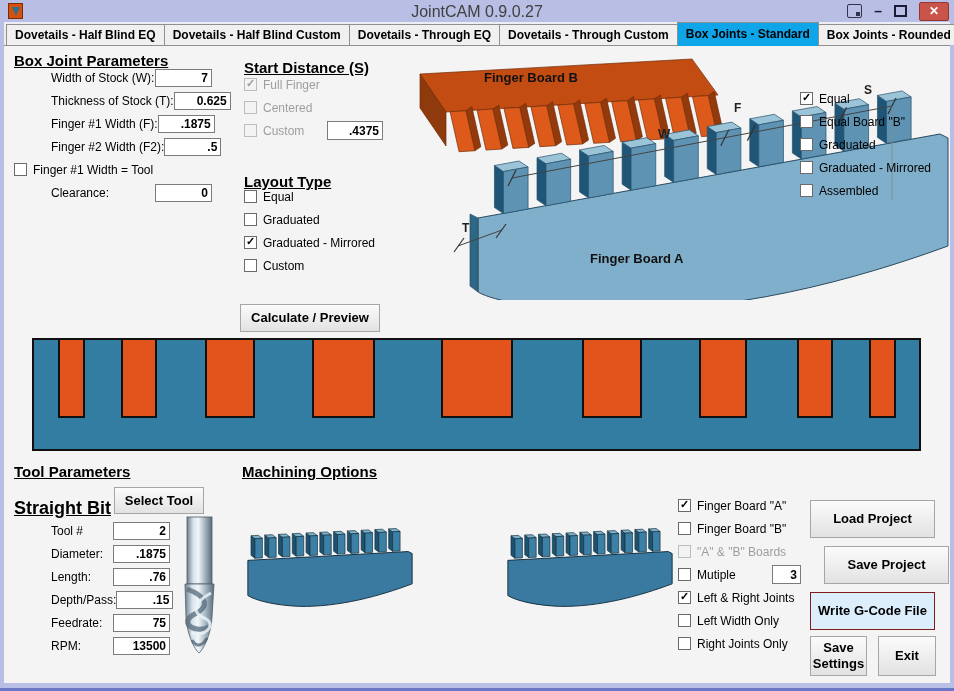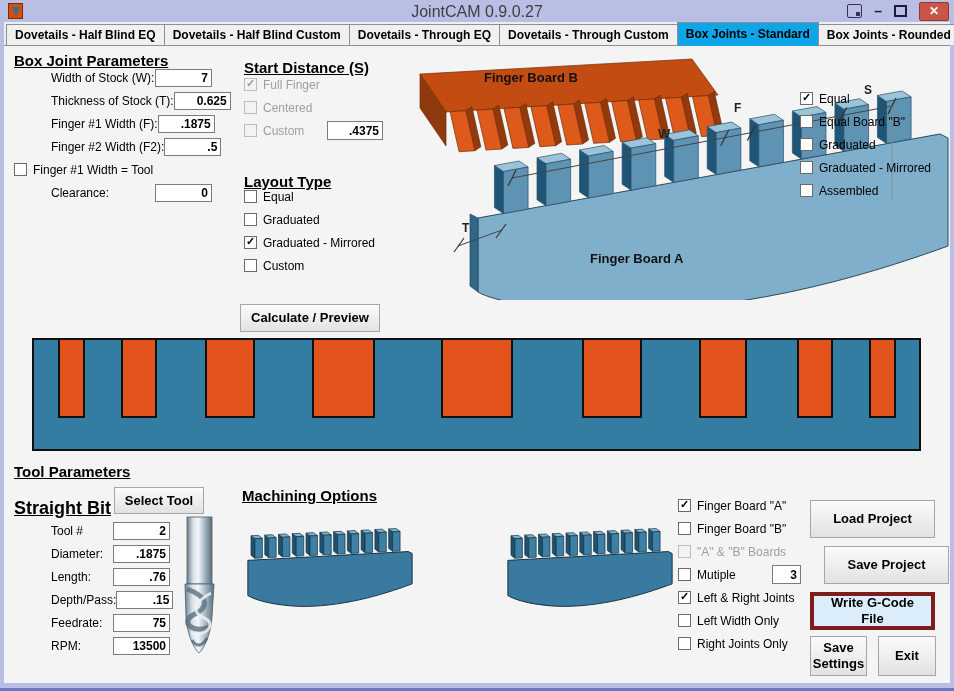--- a/index.html
+++ b/index.html
@@ -37,21 +37,21 @@
     font-family:"Liberation Sans",sans-serif;font-size:12px;font-weight:bold;text-align:right;padding:0 3px;color:#000;}
   .cbrow{display:flex;align-items:center;height:23px;gap:6px;font-size:12px;color:#000;cursor:default;white-space:nowrap;}
   .cb{width:13px;height:13px;background:#fff;border:1px solid #6a6a6a;box-sizing:border-box;
     display:inline-flex;align-items:center;justify-content:center;font-size:11px;font-weight:bold;color:#000;flex:0 0 13px;}
   .cb.on::after{content:"✓";margin-top:-2px;}
   .cbrow.dis .cb{border-color:#bdbdbd;background:#f3f3f3;color:#9e9e9e;}
   .cbrow.dis .cbl{color:#9e9e9e;}
   .btn{position:absolute;box-sizing:border-box;border:1px solid #a6a6a6;background:linear-gradient(#fbfbfb,#e2e2e2);
     font-family:"Liberation Sans",sans-serif;font-size:13px;font-weight:bold;color:#000;
     display:flex;align-items:center;justify-content:center;text-align:center;cursor:default;line-height:1.2;}
-  .gcode{background:#dcedfb;border:4px solid #7f1d1d;}
+  .gcode{background:#dcedfb;border:1px solid #7f1d1d;}
   .pv{position:absolute;left:28px;top:292px;width:889px;height:113px;border:2px solid #101010;box-sizing:border-box;}
   .slot{position:absolute;top:-2px;height:80px;border:2px solid #101010;box-sizing:border-box;}
   .absin{position:absolute;}
   svg text{font-family:"Liberation Sans",sans-serif;}
 </style>
 </head>
 <body>
 
 <div class="window">
 
@@ -300,21 +300,21 @@
           <stop offset="1" stop-color="#5c6d7a"></stop>
         </linearGradient>
       </defs>
       <rect x="9" y="3" width="25" height="67" fill="url(#mg)" stroke="#4e5e6a" stroke-width="0.8"></rect>
       <path d="M7,70 h29 l-2,33 c-1,18 -9,33 -13,36 c-4,-3 -12,-18 -13,-36 Z" fill="url(#mg)" stroke="#4e5e6a" stroke-width="0.8"></path>
       <path d="M9,75 C30,83 32,93 15,101 C1,109 17,120 31,113" fill="none" stroke="#54697a" stroke-width="5" opacity="0.75"></path>
       <path d="M33,79 C15,89 13,99 28,105 C39,111 26,124 13,119" fill="none" stroke="#e9f2f7" stroke-width="3" opacity="0.85"></path>
       <path d="M14,126 C18,133 24,133 29,124" fill="none" stroke="#46596a" stroke-width="3" opacity="0.7"></path>
     </svg>
 
-    <div class="hd" style="left:238px;top:417px;margin-top:24px;">Machining Options</div>
+    <div class="hd" style="left:238px;top:417px;">Machining Options</div>
     <svg id="thumbA" viewBox="0 0 180 105" style="position:absolute;left:238px;top:478px;width:176px;height:105px;">
         <g>
           <path d="M6,36 L170,27 L174,29 L174,60 C142,72 100,84 58,83 C36,82 16,78 6,72 Z" fill="#3A7AA0" stroke="#14303f" stroke-width="1"></path>
           <polygon points="13.2,33.84 13.2,13.840000000000003 9.2,10.840000000000003 9.2,30.840000000000003" fill="#1D5271" stroke="#14303f" stroke-width="0.7"></polygon>
           <polygon points="13.2,13.840000000000003 20.880000000000003,13.456000000000003 16.880000000000003,10.456000000000003 9.2,10.840000000000003" fill="#7FB2CC" stroke="#14303f" stroke-width="0.7"></polygon>
           <polygon points="13.2,33.84 20.880000000000003,33.456 20.880000000000003,13.456000000000003 13.2,13.840000000000003" fill="#3D80A6" stroke="#14303f" stroke-width="0.7"></polygon>
           <polygon points="27.28,33.136 27.28,13.136000000000003 23.28,10.136000000000003 23.28,30.136000000000003" fill="#1D5271" stroke="#14303f" stroke-width="0.7"></polygon>
           <polygon points="27.28,13.136000000000003 34.96,12.752000000000002 30.96,9.752000000000002 23.28,10.136000000000003" fill="#7FB2CC" stroke="#14303f" stroke-width="0.7"></polygon>
           <polygon points="27.28,33.136 34.96,32.752 34.96,12.752000000000002 27.28,13.136000000000003" fill="#3D80A6" stroke="#14303f" stroke-width="0.7"></polygon>
           <polygon points="41.36,32.432 41.36,12.432000000000002 37.36,9.432000000000002 37.36,29.432000000000002" fill="#1D5271" stroke="#14303f" stroke-width="0.7"></polygon>

